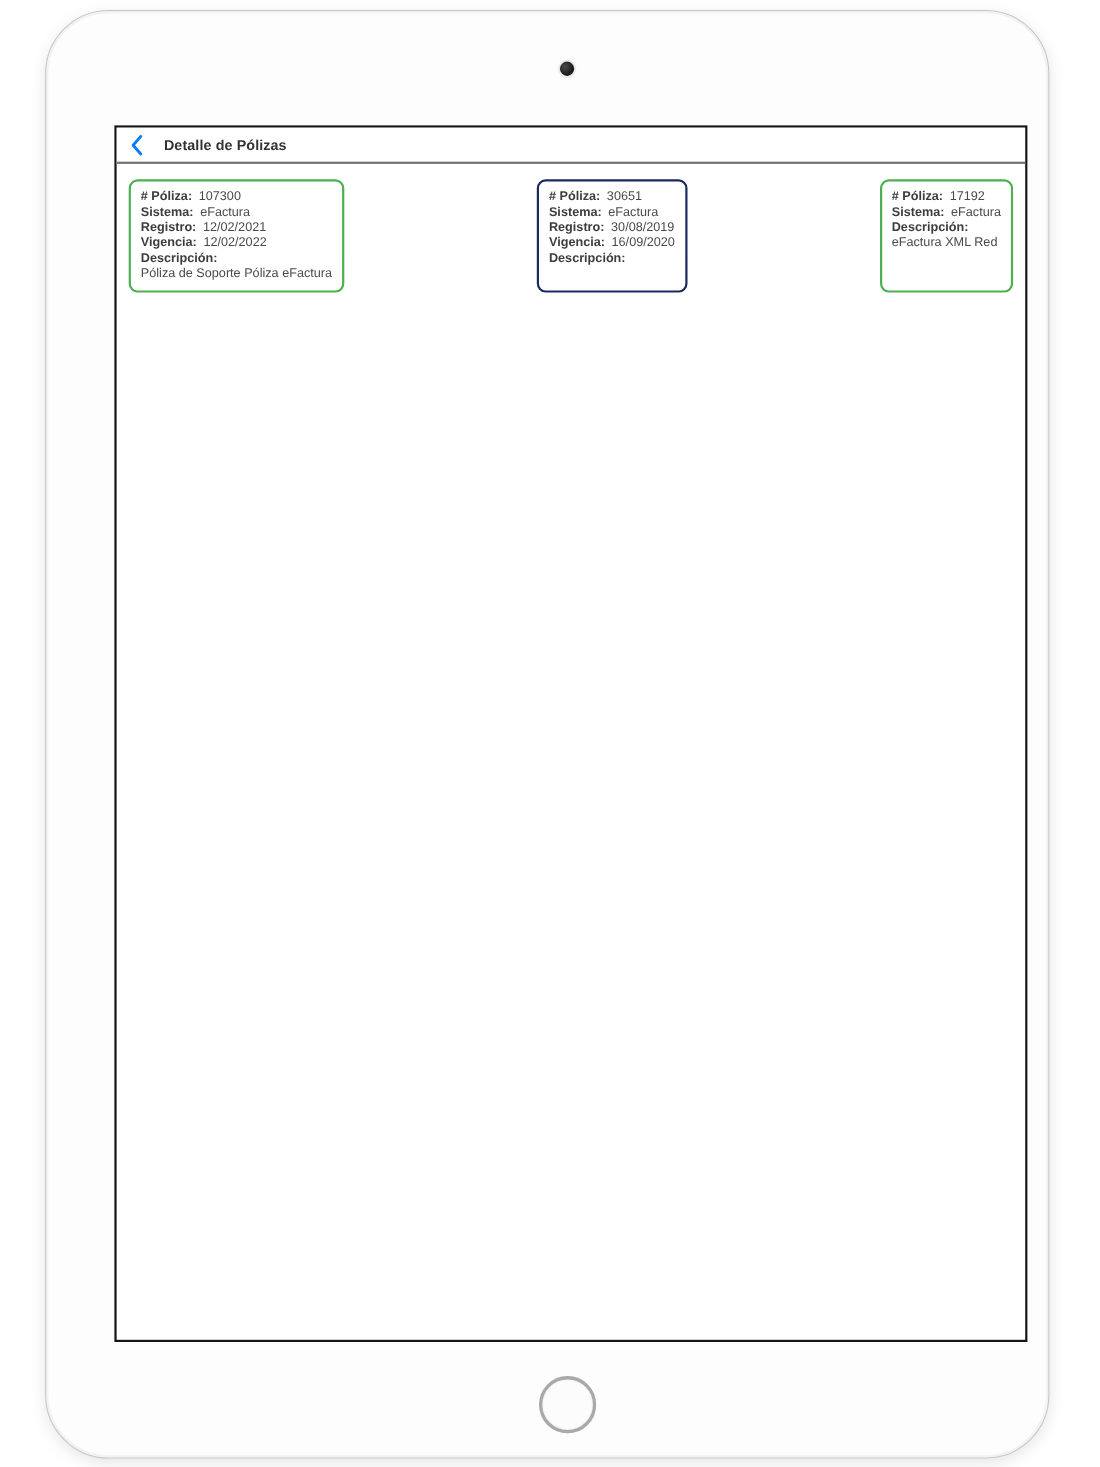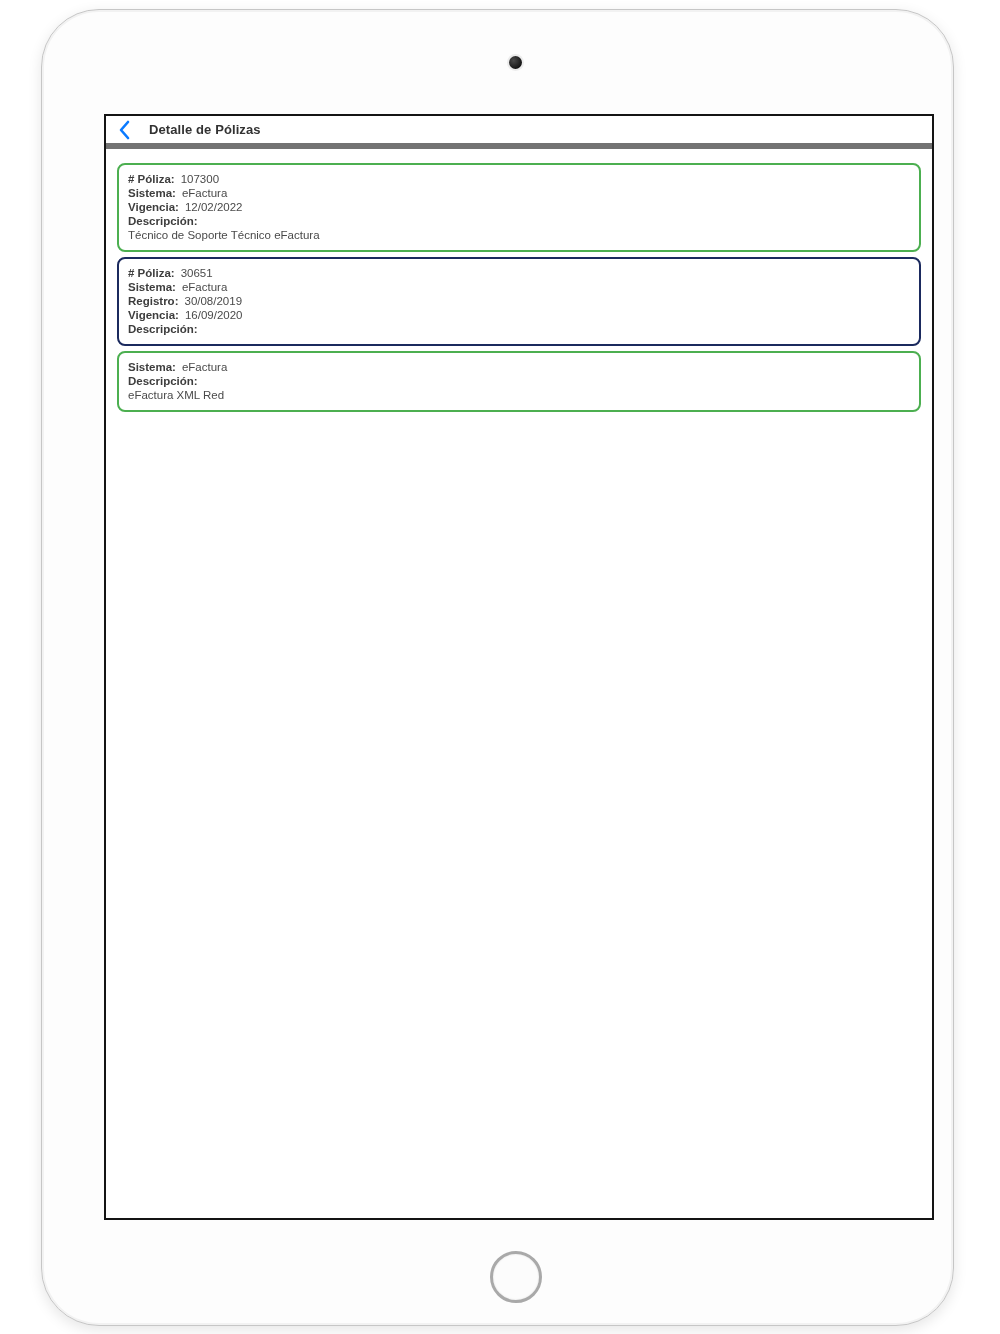--- a/index.html
+++ b/index.html
@@ -49,21 +49,21 @@
     background: #ffffff;
     border: 2px solid #141414;
     overflow: hidden;
   }
 
   .navbar {
     height: 33px;
     display: flex;
     align-items: center;
     padding: 0 12px;
-    border-bottom: 6px solid #737373;
+    border-bottom: 2px solid #737373;
     background: #ffffff;
   }
   .back-button {
     width: 18px; height: 20px;
     display: flex; align-items: center; justify-content: flex-start;
     cursor: pointer;
   }
   .back-button svg { display: block; }
   .nav-title {
     margin-left: 13px;
@@ -82,22 +82,21 @@
   }
   .series-label { font-weight: 700; margin-bottom: 5px; }
   .series-value { margin-bottom: 10px; }
   .count-label  { font-weight: 700; }
   .count-value  { margin-left: 7px; font-weight: 400; }
 
   
   .cards {
     margin: 14px 11px 0;
     display: flex;
-    flex-direction: column;
-    gap: 5px;
+    gap: 17px;
     justify-content: space-between;
   }
   .card {
     border: 2px solid #4caf50;
     border-radius: 8px;
     background: #ffffff;
     padding: 7px 9px 8px;
     font-size: 11.5px;
     line-height: 14px;
     color: #4a4a4a;
@@ -130,26 +129,29 @@
     <section class="cards">
 
       <article class="card" style="border-color: rgb(76, 175, 80);">
         <div>
           <span class="lbl"># Póliza:</span><span class="val">107300</span>
         </div>
         <div>
           <span class="lbl">Sistema:</span><span class="val">eFactura</span>
         </div>
         <div>
+          <span class="lbl">Registro:</span><span class="val">12/02/2021</span>
+        </div>
+        <div>
           <span class="lbl">Vigencia:</span><span class="val">12/02/2022</span>
         </div>
         <div>
           <span class="lbl">Descripción:</span>
         </div>
-        <div class="desc-value">Técnico de Soporte Técnico eFactura</div>
+        <div class="desc-value">Póliza de Soporte Póliza eFactura</div>
       </article>
 
       <article class="card" style="border-color: rgb(27, 42, 94);">
         <div>
           <span class="lbl"># Póliza:</span><span class="val">30651</span>
         </div>
         <div>
           <span class="lbl">Sistema:</span><span class="val">eFactura</span>
         </div>
         <div>
@@ -158,20 +160,23 @@
         <div>
           <span class="lbl">Vigencia:</span><span class="val">16/09/2020</span>
         </div>
         <div>
           <span class="lbl">Descripción:</span>
         </div>
       </article>
 
       <article class="card" style="border-color: rgb(76, 175, 80);">
         <div>
+          <span class="lbl"># Póliza:</span><span class="val">17192</span>
+        </div>
+        <div>
           <span class="lbl">Sistema:</span><span class="val">eFactura</span>
         </div>
         <div>
           <span class="lbl">Descripción:</span>
         </div>
         <div class="desc-value">eFactura XML Red</div>
       </article>
 
     </section>
   </div>

